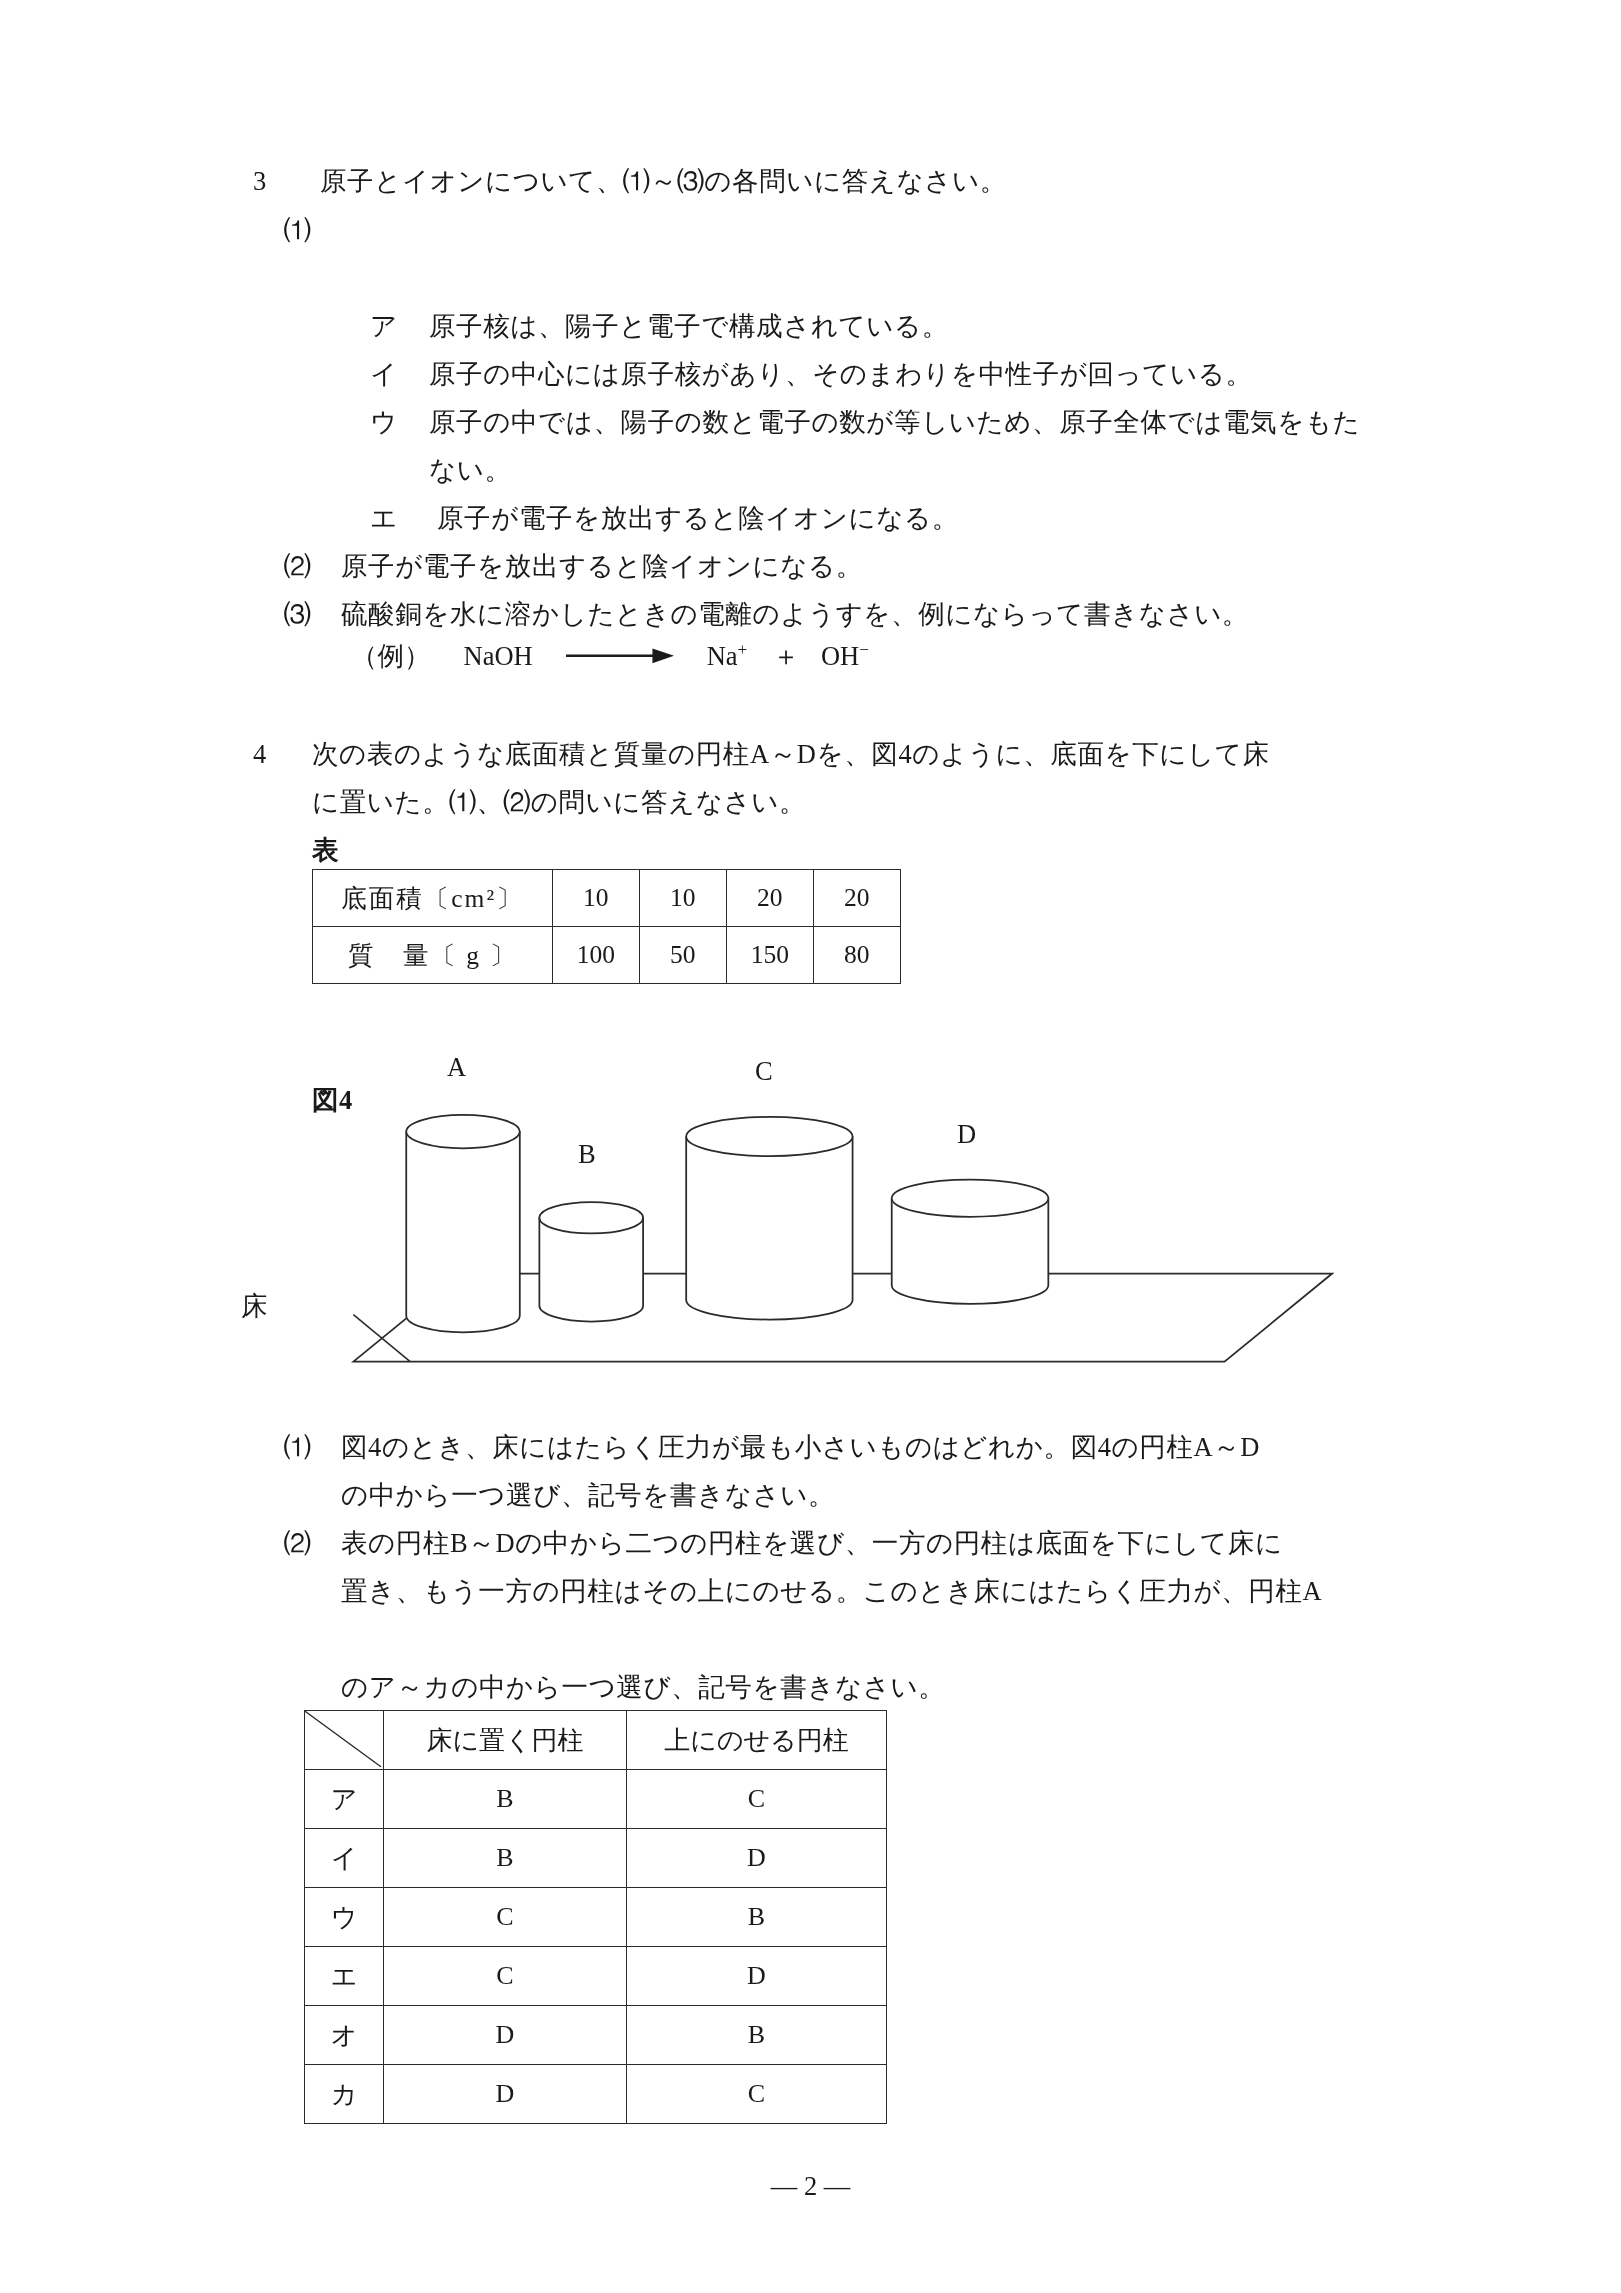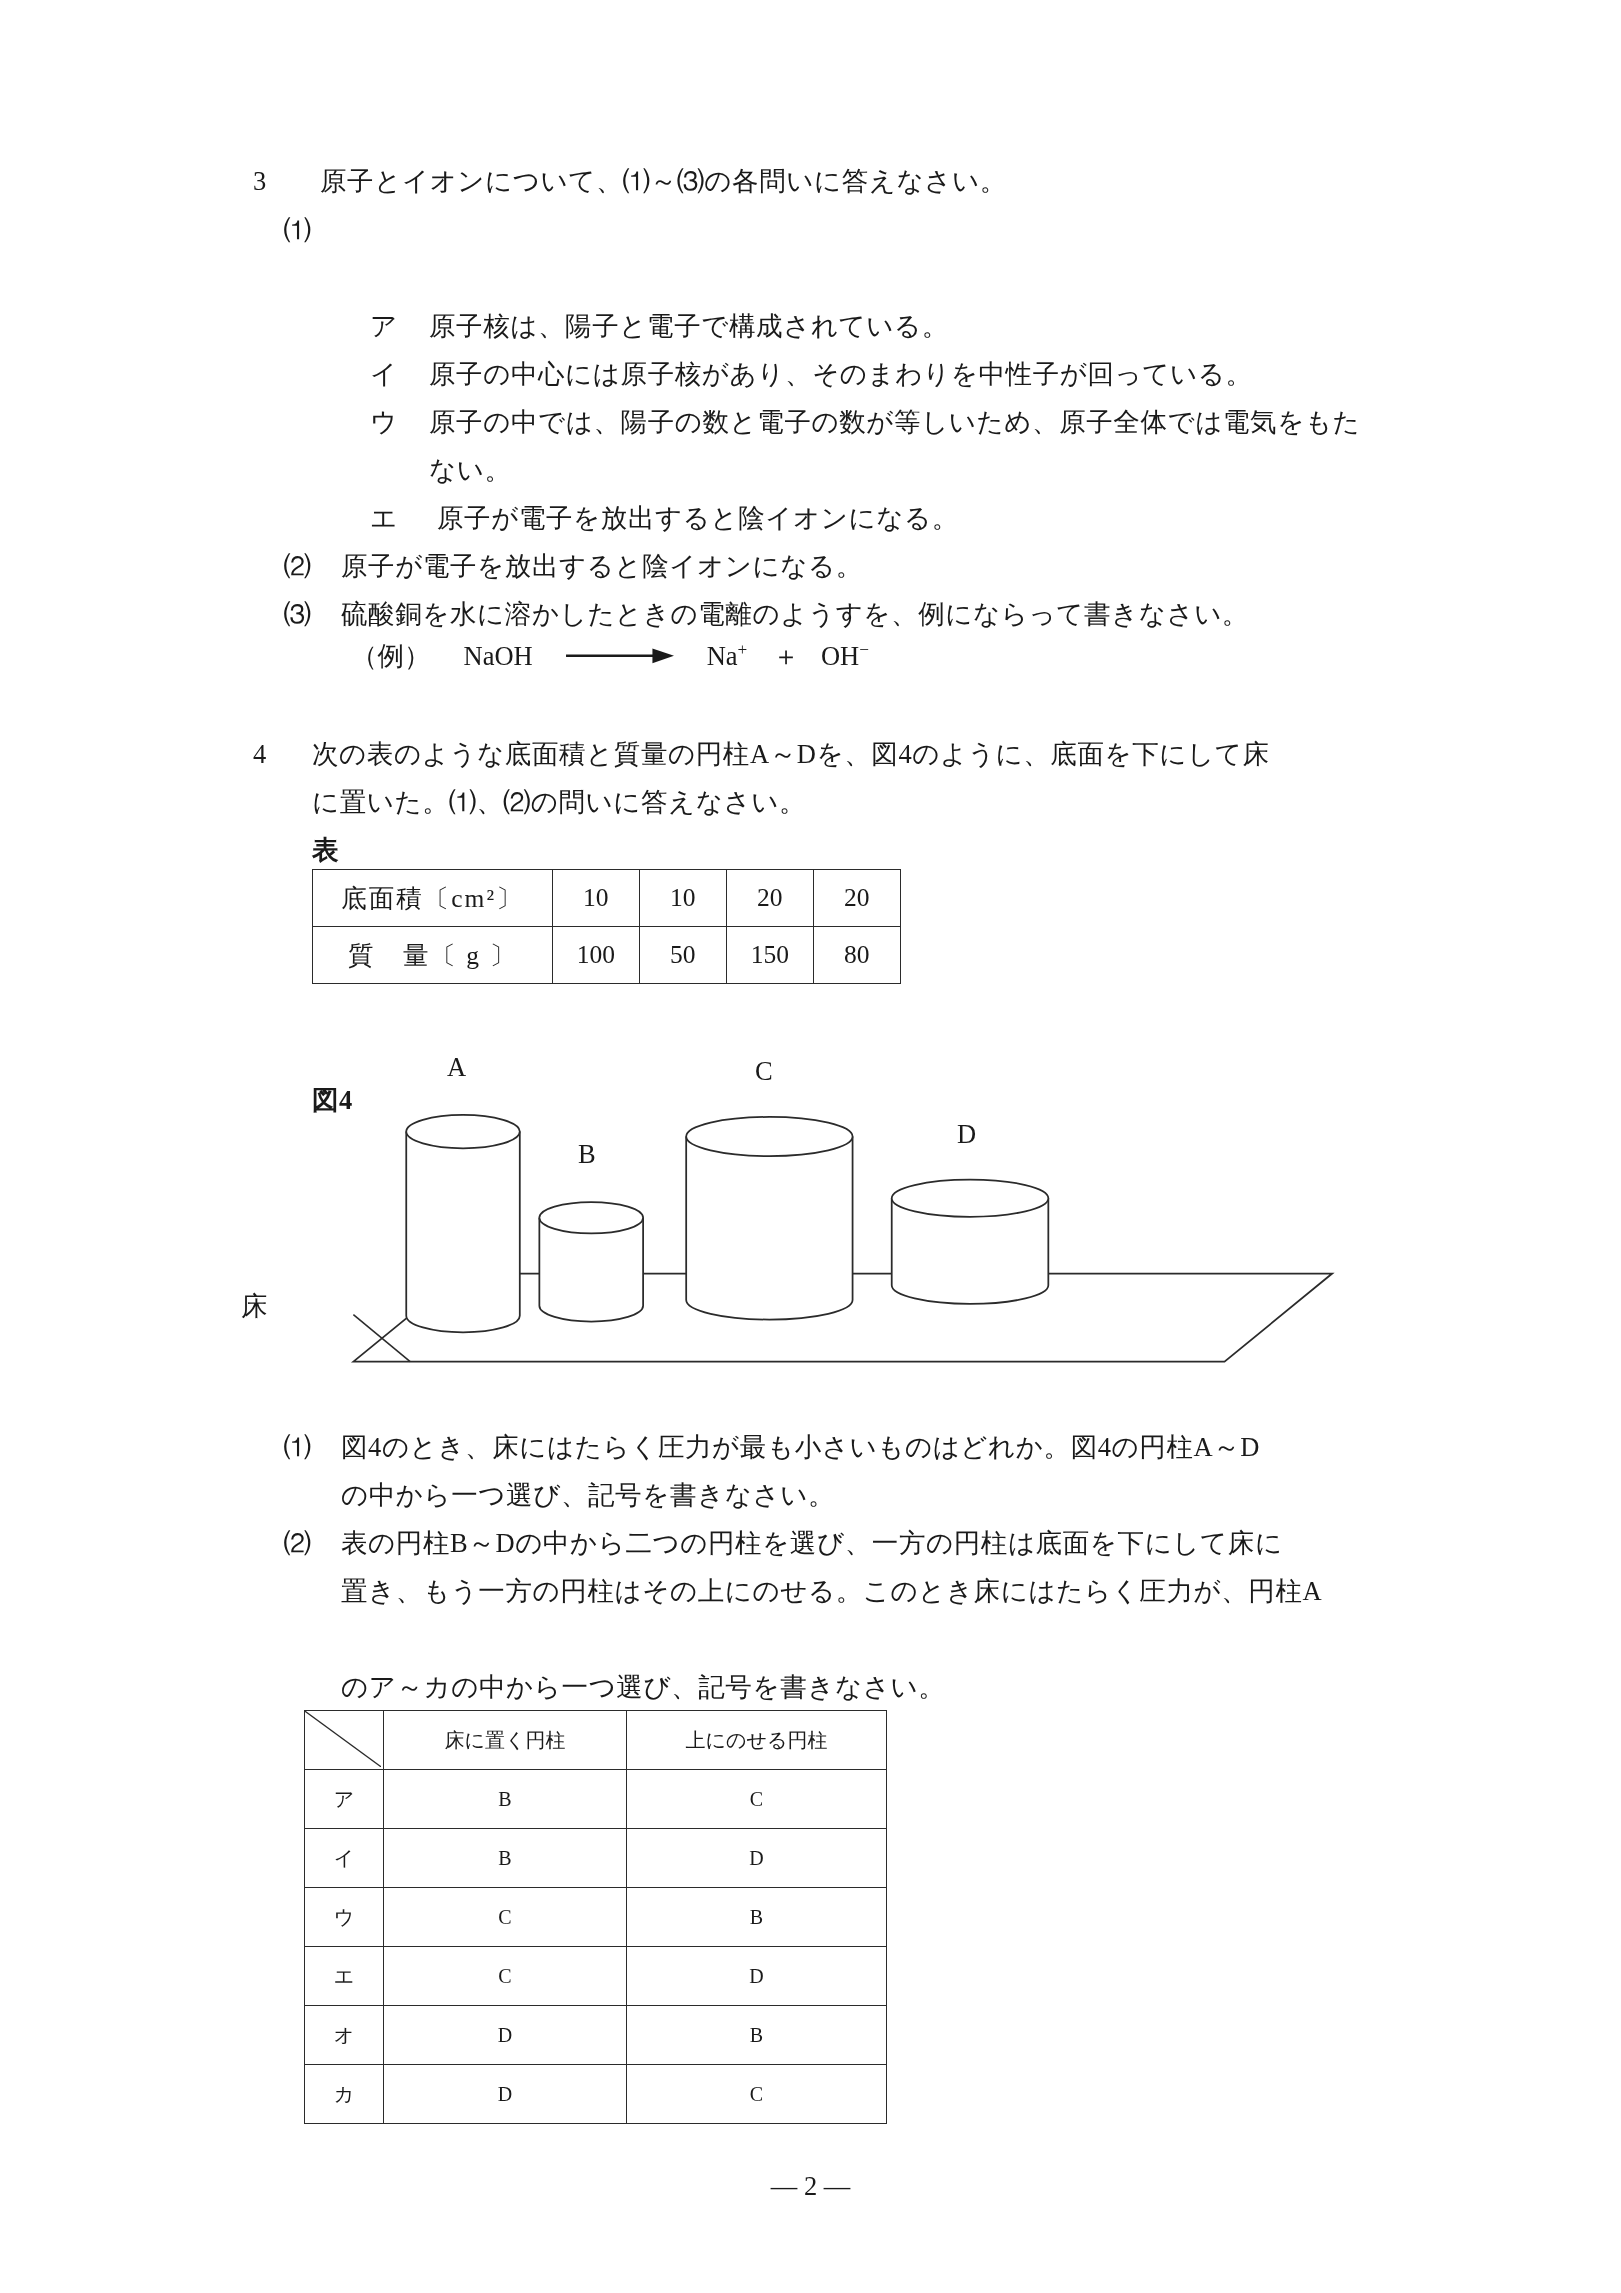--- a/index.html
+++ b/index.html
@@ -17,21 +17,21 @@
   .blk { position:absolute; font-size:26.5px; line-height:48px; letter-spacing:0.6px; white-space:pre; }
 
   
   table { border-collapse:collapse; }
   .tbl1 { position:absolute; left:312px; top:869px; }
   .tbl1 td { border:1.6px solid #2b2b2b; font-size:25.5px; height:54px; text-align:center; }
   .tbl1 td.hcell { width:227px; text-align:center; padding:0 5.9px; letter-spacing:2px;}
   .tbl1 td.v { width:84px; }
 
   .tbl2 { position:absolute; left:304px; top:1710px; }
-  .tbl2 td { border:1.5px solid #2b2b2b; font-size:20px; height:56px; text-align:center; }
+  .tbl2 td { border:1.5px solid #2b2b2b; font-size:26px; height:56px; text-align:center; }
   .tbl2 td.c0 { width:76px; }
   .tbl2 td.c1 { width:240px; }
   .tbl2 td.c2 { width:257px; }
   .diagcell { position:relative; padding:0; }
   .diagcell svg { position:absolute; left:0; top:0; }
 
   
   .fig { position:absolute; left:294px; top:1068px; width:1078px; height:323px; }
 
   .figlabel { position:absolute; font-size:26.5px; }

